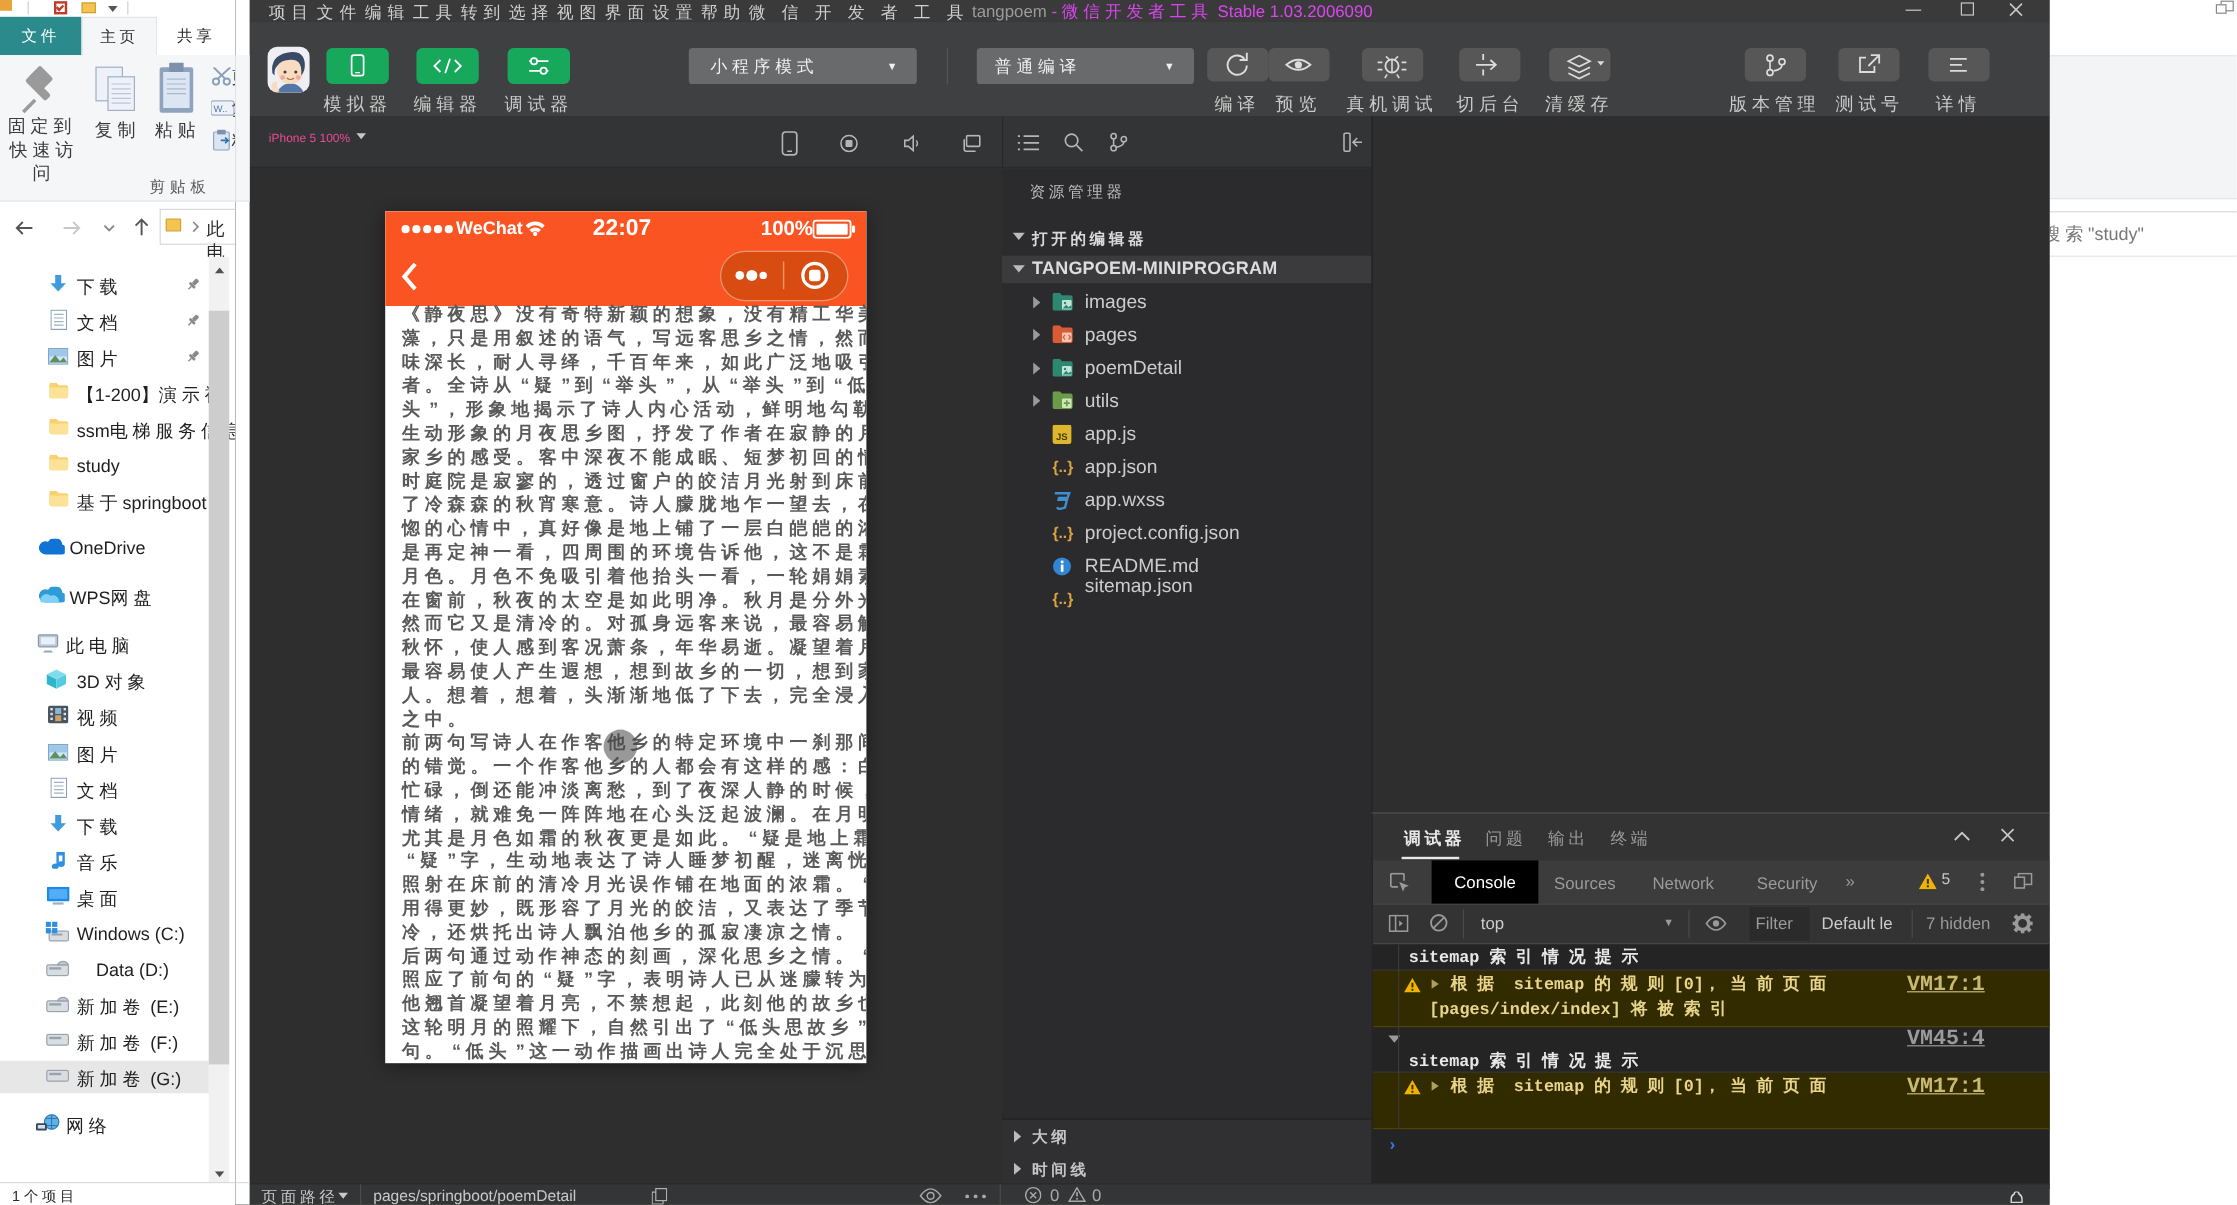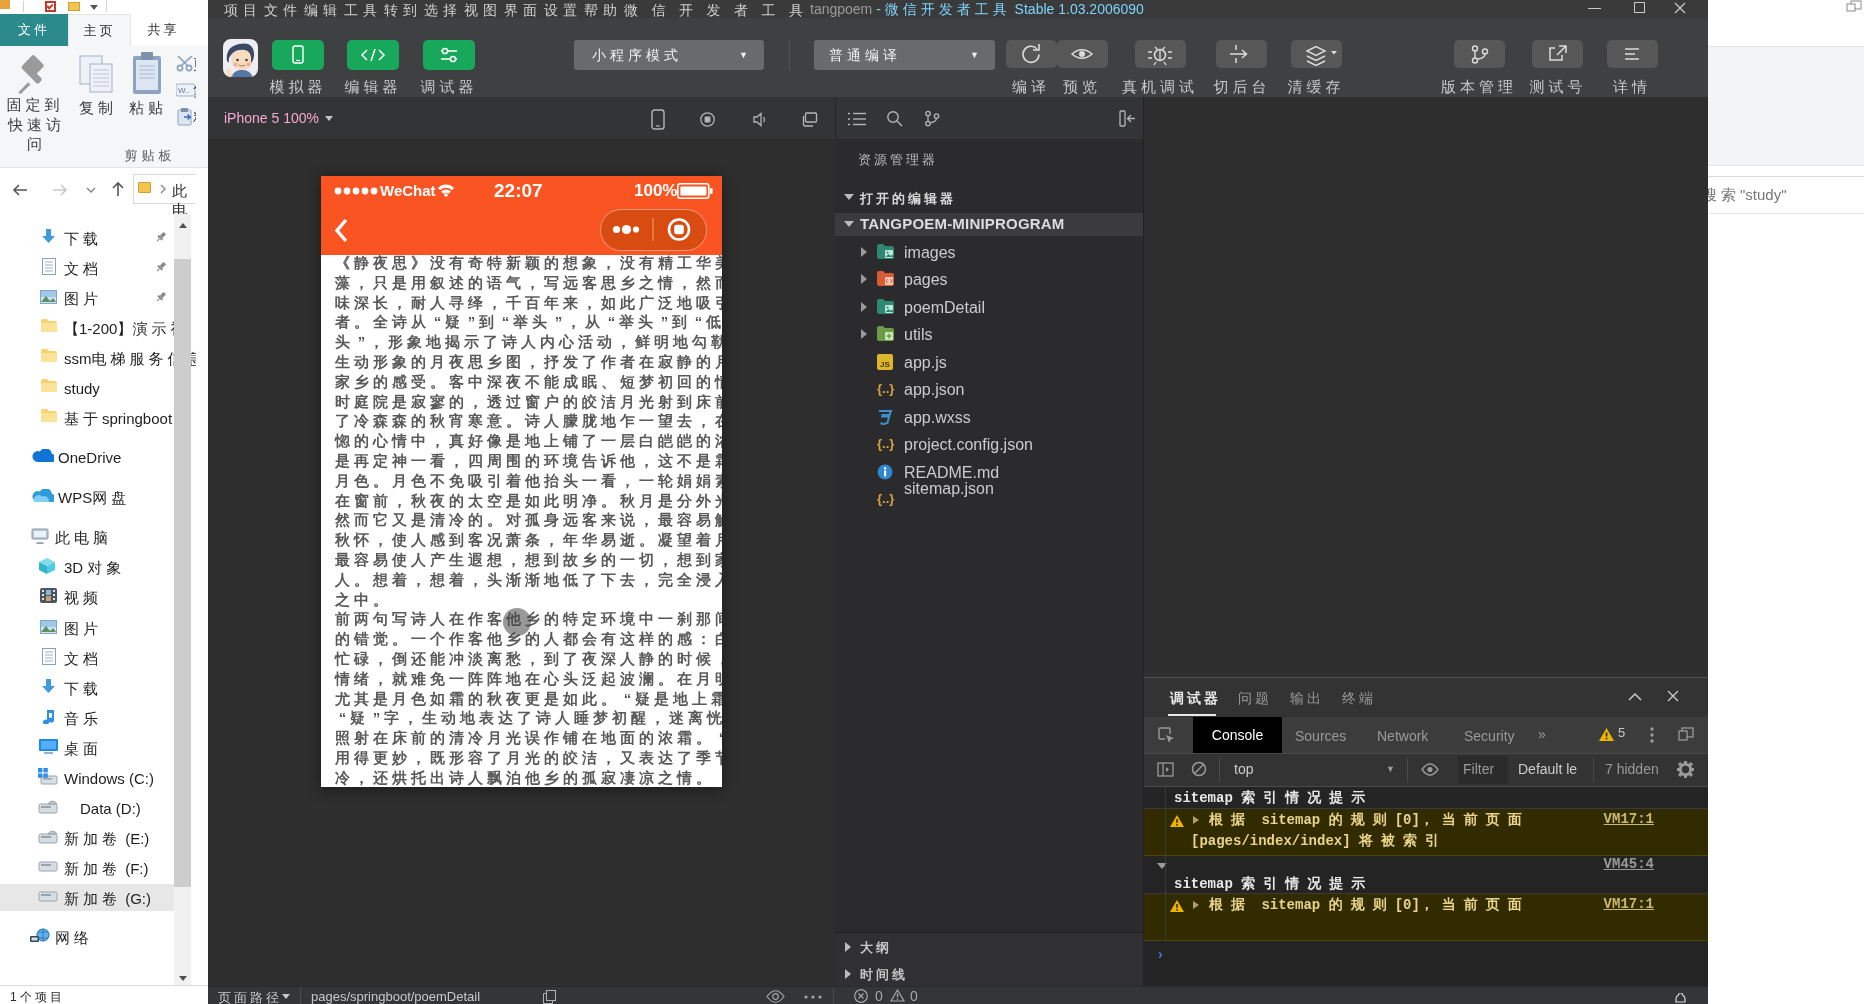--- a/index.html
+++ b/index.html
@@ -311,21 +311,21 @@
     </svg>
   <div class="abs" style="left:0;top:176px;width:156px;height:1px;background:#d9d9d9"></div>
   <div class="abs" style="left:0;top:213px;width:156px;height:1px;background:#e6e6e6"></div>
   <div class="abs" style="left:-6px;top:186px;font-size:15px;color:#777"><span class="k4">搜索</span>"study"</div>
 </div>
 
 <div class="abs" id="dt" style="left:196px;top:0;width:1512px;height:1004px;background:#2e2e2f;overflow:hidden">
 
   <div class="abs" style="left:0;top:0;width:1512px;height:18px;background:#3a3a3a"></div>
   <div class="abs" id="menus" style="left:28px;top:2px;height:14px;color:#cfcfcf;font-size:14px;white-space:nowrap"><span style="letter-spacing:5px;margin-right:2px">项目</span><span style="letter-spacing:5px;margin-right:2px">文件</span><span style="letter-spacing:5px;margin-right:2px">编辑</span><span style="letter-spacing:5px;margin-right:2px">工具</span><span style="letter-spacing:5px;margin-right:2px">转到</span><span style="letter-spacing:5px;margin-right:2px">选择</span><span style="letter-spacing:5px;margin-right:2px">视图</span><span style="letter-spacing:5px;margin-right:2px">界面</span><span style="letter-spacing:5px;margin-right:2px">设置</span><span style="letter-spacing:5px;margin-right:2px">帮助</span><span style="letter-spacing:13.5px">微信开发者工具</span></div>
-  <div class="abs" style="left:614px;top:1px;font-size:14px;color:#9b9b9b">tangpoem <span style="color:#7dd3fc">- <span style="letter-spacing:4px">微信开发者工具</span> Stable 1.03.2006090</span></div>
+  <div class="abs" style="left:614px;top:1px;font-size:14px;color:#9b9b9b">tangpoem <span style="color:#d946ef">- <span style="letter-spacing:4px">微信开发者工具</span> Stable 1.03.2006090</span></div>
   <div class="abs" style="left:1392px;top:8px;width:13px;height:1px;background:#c8c8c8"></div>
   <div class="abs" style="left:1438px;top:2px;width:11px;height:11px;border:1px solid #c8c8c8"></div>
   <svg class="abs" style="left:1478px;top:2px" width="12" height="12" viewBox="0 0 12 12">
       <path d="M1 1 L11 11 M11 1 L1 11" stroke="#c8c8c8" stroke-width="1.3"></path>
     </svg>
 
   <div class="abs" style="left:0;top:18px;width:1512px;height:79px;background:#3f4041"></div>
   <div id="toolbar">
   <style>
   .gbtn{position:absolute;top:40px;width:52px;height:30px;background:#17a85b;border-radius:5px}
@@ -425,42 +425,42 @@
   <div class="ibtn" style="left:1411px">
         <svg width="51" height="28" viewBox="0 0 51 28">
           <path d="M18 9 h14 M18 14 h10 M18 19 h14" stroke="#dcdcdc" stroke-width="1.5"></path>
         </svg>
       </div>
   <div class="gbl" style="left:1401px"><span class="k3">详情</span></div>
   </div>
 
   <div class="abs" style="left:0;top:97px;width:947px;height:43px;background:#333435;border-bottom:1px solid #2a2a2a"></div>
   <div class="abs" style="left:639px;top:97px;width:1px;height:43px;background:#28282a"></div>
-  <div class="abs" style="left:28px;top:110px;font-size:14px;color:#f9a8d4">iPhone 5 100% <span style="display:inline-block;width:0;height:0;border-left:4px solid transparent;border-right:4px solid transparent;border-top:5px solid #c8c8c8;margin-left:2px;vertical-align:2px"></span></div>
+  <div class="abs" style="left:28px;top:110px;font-size:10px;color:#ec4899">iPhone 5 100% <span style="display:inline-block;width:0;height:0;border-left:4px solid transparent;border-right:4px solid transparent;border-top:5px solid #c8c8c8;margin-left:2px;vertical-align:2px"></span></div>
   <div id="simicons">
   <svg class="abs" style="left:455px;top:109px" width="14" height="21" viewBox="0 0 14 21">
         <rect x="1" y="1" width="12" height="19" rx="2.5" fill="none" stroke="#b5b5b5" stroke-width="1.4"></rect>
         <line x1="5" y1="17" x2="9" y2="17" stroke="#b5b5b5" stroke-width="1.2"></line>
       </svg>
   <svg class="abs" style="left:504px;top:112px" width="15" height="15" viewBox="0 0 15 15">
         <circle cx="7.5" cy="7.5" r="6.7" fill="none" stroke="#b5b5b5" stroke-width="1.3"></circle>
         <rect x="4.6" y="4.6" width="5.8" height="5.8" rx="1" fill="#b5b5b5"></rect>
       </svg>
   <svg class="abs" style="left:556px;top:112px" width="15" height="15" viewBox="0 0 15 15">
         <path d="M2 5 h3 l4-3.5 v12 L5 10 H2 z" fill="none" stroke="#b5b5b5" stroke-width="1.3"></path>
         <path d="M11.5 5 a4 4 0 0 1 0 5" fill="none" stroke="#b5b5b5" stroke-width="1.2"></path>
       </svg>
   <svg class="abs" style="left:605px;top:112px" width="17" height="15" viewBox="0 0 17 15">
         <rect x="4.5" y="1" width="11" height="9" rx="1" fill="none" stroke="#b5b5b5" stroke-width="1.3"></rect>
         <path d="M2.5 4 v8.5 a1.5 1.5 0 0 0 1.5 1.5 h8" fill="none" stroke="#b5b5b5" stroke-width="1.3"></path>
       </svg>
   </div>
 
   <div class="abs" style="left:0;top:141px;width:639px;height:845px;background:#2e2e2f"></div>
-  <div id="phone" class="abs" style="left:125px;top:176px;width:401px;height:611px;background:#fff;overflow:hidden;box-shadow:0 2px 14px rgba(0,0,0,0.45)">
+  <div id="phone" class="abs" style="left:125px;top:176px;width:401px;height:710px;background:#fff;overflow:hidden;box-shadow:0 2px 14px rgba(0,0,0,0.45)">
     <div class="abs" style="left:0;top:0;width:401px;height:79px;background:#fb5423"></div>
 
     <div class="abs" style="left:13px;top:9px;width:44px;height:12px">
       <svg width="44" height="12" viewBox="0 0 44 12">
           <g fill="#fff">
             <circle cx="4" cy="6" r="3.4"></circle>
             <circle cx="13" cy="6" r="3.4"></circle>
             <circle cx="22" cy="6" r="3.4"></circle>
             <circle cx="31" cy="6" r="3.4"></circle>
             <circle cx="40" cy="6" r="3.4"></circle>
@@ -631,21 +631,21 @@
   </div>
 
   <div class="abs" style="left:947px;top:97px;width:565px;height:580px;background:#2e2e2f;border-left:1px solid #222"></div>
 
   <div id="debugger" class="abs" style="left:947px;top:677px;width:565px;height:314px;background:#333334;border-top:1px solid #515151;border-left:1px solid #222;overflow:hidden">
   <style>
   .dtab{position:absolute;top:12px;font-size:14px;color:#9a9a9a}
   .ctab{position:absolute;top:9px;font-size:14px;color:#9a9a9a}
   .mono{font-family:"Liberation Mono",monospace;font-size:14px;font-weight:bold}
   .k8{letter-spacing:8px}
-  .vmlink{position:absolute;right:55px;font-family:"Liberation Mono",monospace;font-size:14px;font-weight:bold;color:#9a9a9a;text-decoration:underline}
+  .vmlink{position:absolute;right:55px;font-family:"Liberation Mono",monospace;font-size:18px;font-weight:bold;color:#9a9a9a;text-decoration:underline}
   </style>
 
   <div class="dtab" style="left:26px;color:#e8e8e8;font-weight:bold"><span class="k3">调试器</span></div>
   <div class="abs" style="left:24px;top:36px;width:48px;height:2px;background:#e8e8e8"></div>
   <div class="dtab" style="left:94px"><span class="k3">问题</span></div>
   <div class="dtab" style="left:146px"><span class="k3">输出</span></div>
   <div class="dtab" style="left:198px"><span class="k3">终端</span></div>
   <svg class="abs" style="left:484px;top:15px" width="14" height="8" viewBox="0 0 14 8">
         <path d="M1 7 L7 1 L13 7" stroke="#c8c8c8" stroke-width="1.5" fill="none"></path>
       </svg>

